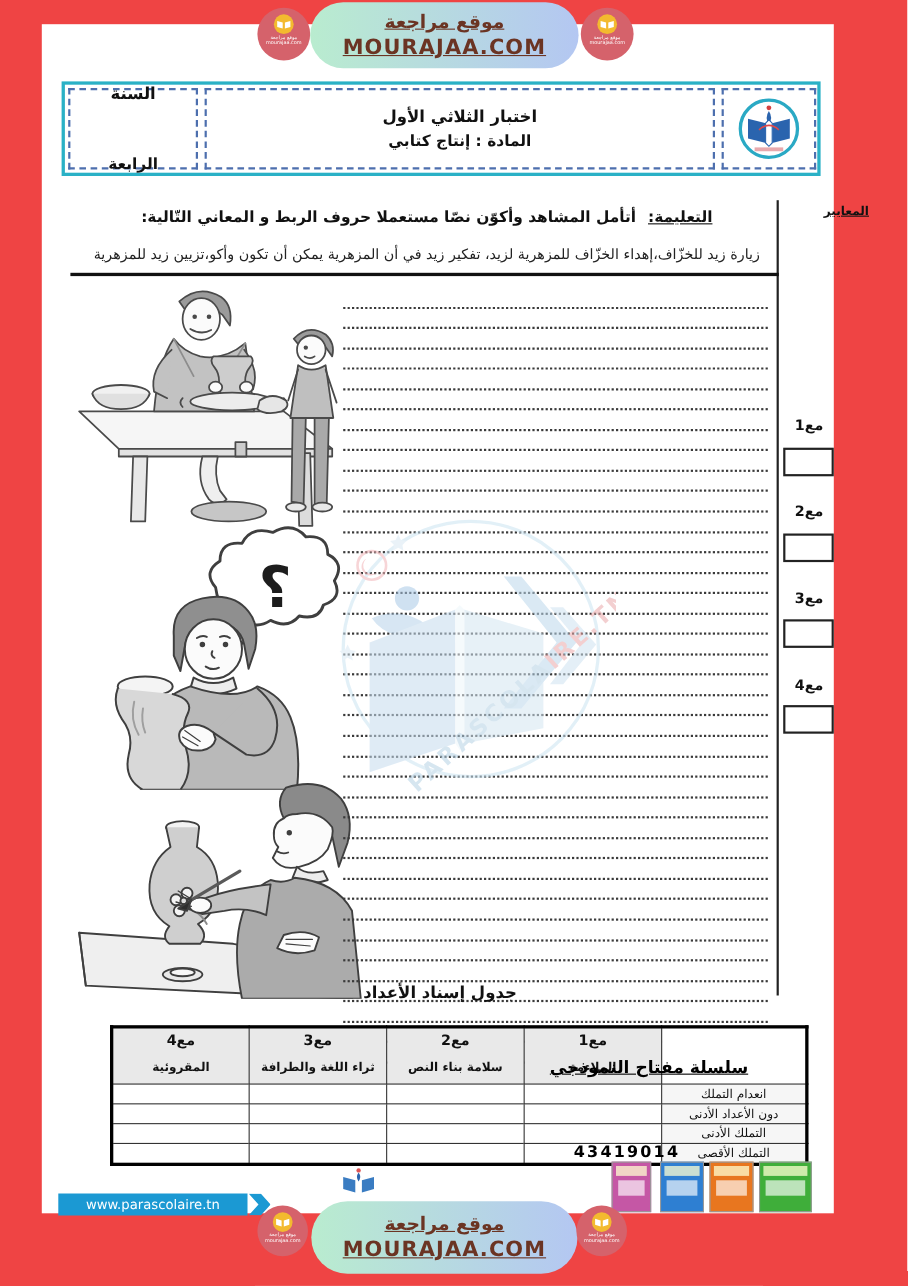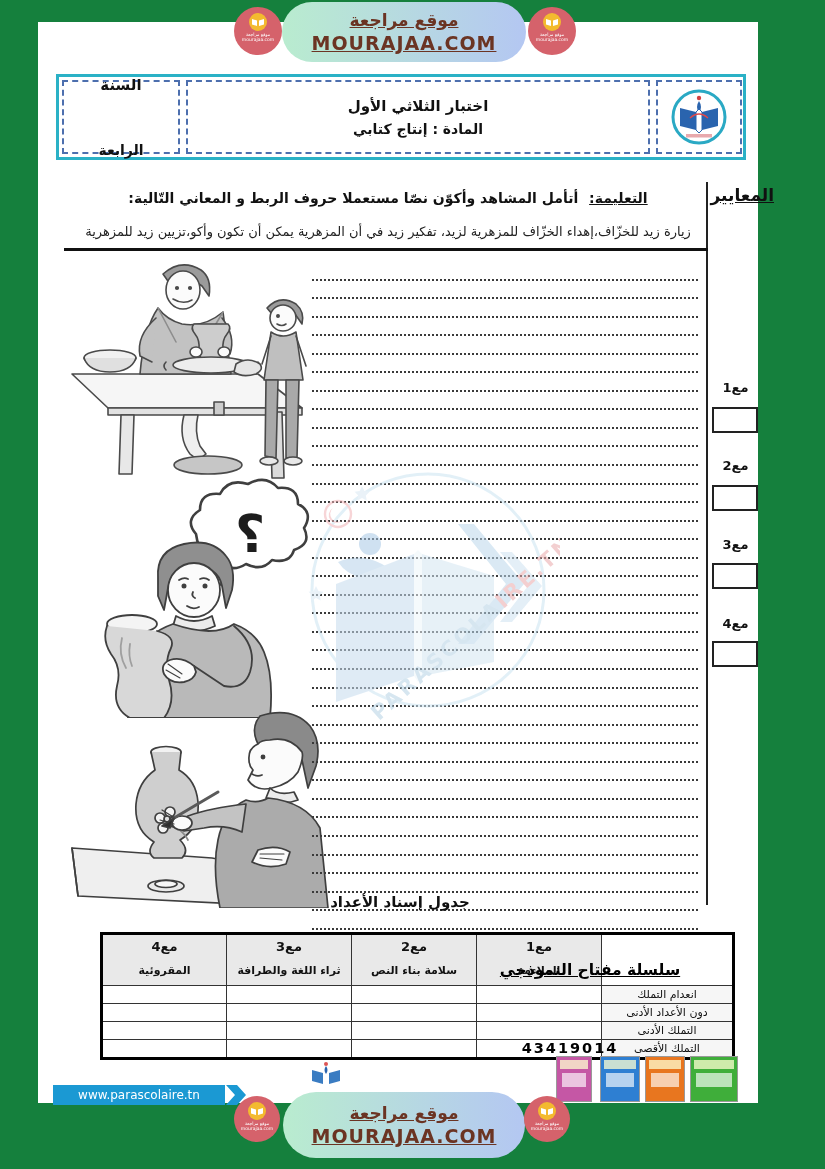--- a/index.html
+++ b/index.html
@@ -1,16 +1,16 @@
 <!DOCTYPE html>
 <html lang="ar"><head>
 <meta charset="utf-8">
 <style>
   html,body{margin:0;padding:0;}
-  #page{position:relative;width:825px;height:1169px;background:#15803d;overflow:hidden;
+  #page{position:relative;width:825px;height:1169px;background:#ef4444;overflow:hidden;
         font-family:"DejaVu Sans",sans-serif;color:#111;}
   .abs{position:absolute;}
   .paper{left:38px;top:22px;width:720px;height:1081px;background:#ffffff;}
 
   
   .pill{background:linear-gradient(90deg,#b9eccf,#b4c7f2);border-radius:34px;text-align:center;
         color:#6b3423;font-weight:bold;display:flex;flex-direction:column;justify-content:center;gap:2px;}
   .pill .ar{font-size:17px;text-decoration:underline;}
   .pill .en{font-size:19px;text-decoration:underline;letter-spacing:1px;}
   .badge{width:48px;height:48px;border-radius:50%;background:#d5626b;text-align:center;overflow:hidden;}
@@ -21,21 +21,21 @@
   .header-outer{left:56px;top:74px;width:690px;height:86px;border:3px solid #2ab1c6;background:#fff;box-sizing:border-box;}
   .dashedbox{border:2px dashed #4d6fae;box-sizing:border-box;background:#fff;display:flex;flex-direction:column;align-items:center;justify-content:center;}
   .yearbox{left:62px;top:80px;width:118px;height:74px;gap:42px;}
   .titlebox{left:186px;top:80px;width:464px;height:74px;}
   .logobox{left:656px;top:80px;width:86px;height:74px;}
   .h-line1{font-size:15px;font-weight:bold;direction:rtl;}
   .h-line2{font-size:14px;font-weight:bold;direction:rtl;margin-top:6px;}
 
   
   .vline{left:706px;top:182px;width:0;height:723px;border-left:2px solid #222;}
-  .criteria-title{left:724px;top:185px;width:50px;text-align:right;font-weight:bold;font-size:17px;text-decoration:underline;direction:rtl;}
+  .criteria-title{left:740px;top:185px;width:50px;text-align:right;font-weight:bold;font-size:11px;text-decoration:underline;direction:rtl;}
   .crit-label{left:712px;width:47px;text-align:center;font-weight:bold;font-size:13px;direction:rtl;}
   .crit-box{left:712px;width:46px;height:26px;border:2px solid #222;background:#fff;box-sizing:border-box;}
 
   
   .instr{left:76px;top:190px;width:624px;direction:rtl;text-align:center;font-size:14px;font-weight:bold;}
   .instr .lbl{text-decoration:underline;margin-left:6px;}
   .keywords{left:70px;top:224px;width:636px;direction:rtl;text-align:center;font-size:13px;color:#222;}
 
   .box-top{left:64px;top:248px;width:644px;height:0;border-top:3px solid #111;}
 

